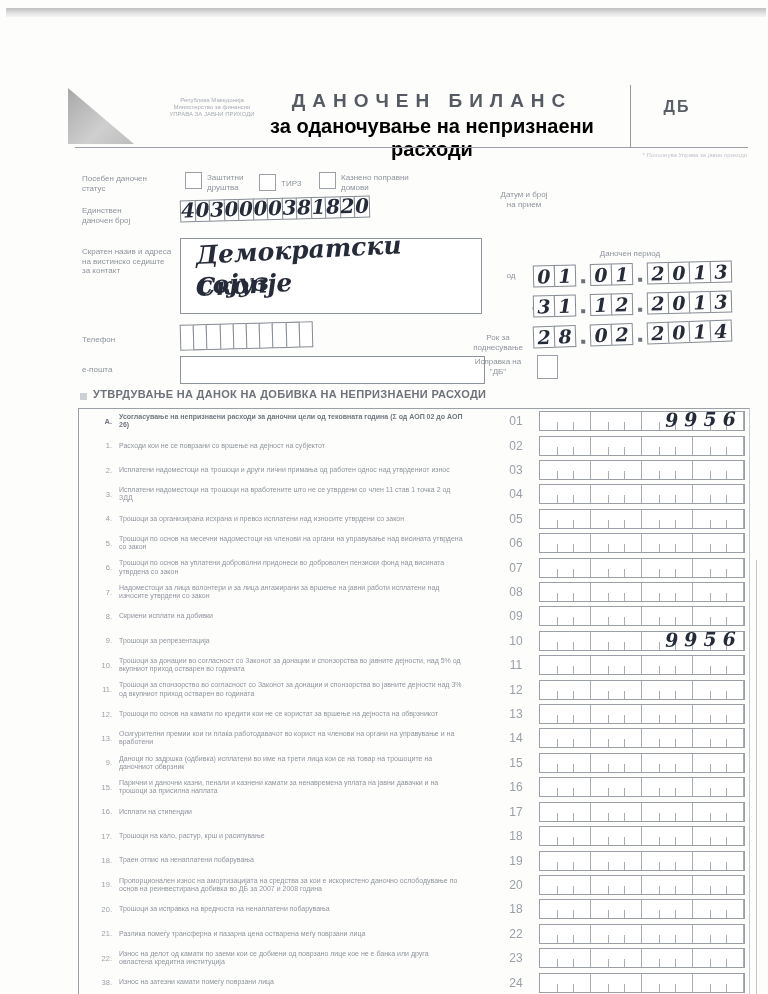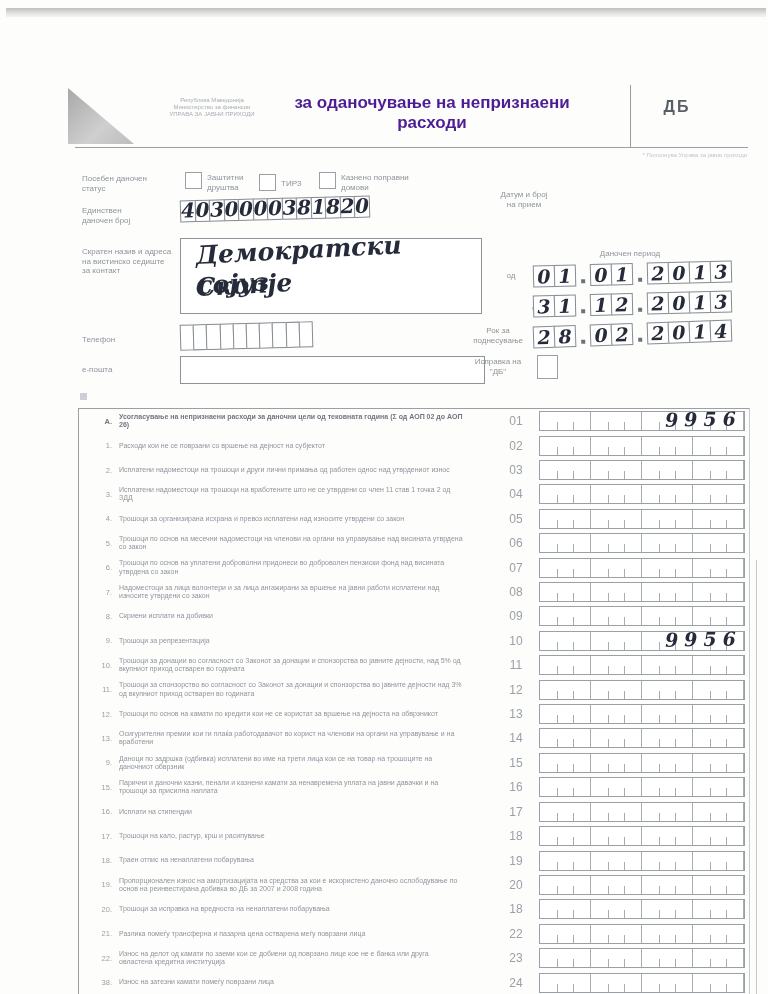--- a/index.html
+++ b/index.html
@@ -13,21 +13,21 @@
   .page-edge{width:1px;background:#c3c7cb;}
 
   
   .logo-tri{left:68px;top:88px;width:66px;height:56px;
     background:linear-gradient(135deg,#a8a8a8,#cfcfcf 60%,#bdbdbd);
     clip-path:polygon(0 0,100% 100%,0 100%);}
   .agency{left:160px;top:97px;width:104px;text-align:center;
     font-size:6px;line-height:7px;color:#a8adb4;}
   .title-wrap{left:262px;top:90px;width:340px;text-align:center;}
   .form-title{font-size:19px;font-weight:bold;letter-spacing:7px;color:#565b63;}
-  .form-subtitle{font-size:17px;font-weight:bold;color:#4c1d95;margin-top:3px;}
+  .form-subtitle{font-size:20px;font-weight:bold;color:#000000;margin-top:3px;}
   .db-divider{left:630px;top:85px;width:1px;height:62px;background:#959aa1;}
   .db-code{left:631px;top:98px;width:92px;text-align:center;
     font-size:16px;font-weight:bold;letter-spacing:2px;color:#5a5f67;}
   .header-rule{left:75px;top:147px;width:673px;height:1px;background:#9aa0a6;}
   .footnote{left:555px;top:152px;width:192px;text-align:right;font-size:6px;color:#c2c6cb;}
 
   
   .flabel{font-size:8px;line-height:9.5px;color:#8e949c;}
   .r{text-align:center;}
 
@@ -86,20 +86,21 @@
 
   <div class="abs scan-strip"></div>
 
   <div class="abs logo-tri"></div>
   <div class="abs agency">
     <div>Република Македонија</div>
     <div>Министерство за финансии</div>
     <div>УПРАВА ЗА ЈАВНИ ПРИХОДИ</div>
   </div>
   <div class="abs title-wrap">
+    <div class="form-title">ДАНОЧЕН БИЛАНС</div>
     <div class="form-subtitle">за оданочување на непризнаени расходи</div>
   </div>
   <div class="abs db-divider"></div>
   <div class="abs db-code">ДБ</div>
   <div class="abs header-rule"></div>
   <div class="abs footnote">* Пополнува Управа за јавни приходи</div>
 
   <div class="abs flabel" style="left:82px;top:174px;width:70px;">Посебен даночен статус</div>
 
   <div class="abs cb cb16" style="left:185px;top:172px;"></div>
@@ -270,21 +271,21 @@
         </span>
         <span class="dcell">
           <span class="hand dchar">1</span>
         </span>
         <span class="dcell">
           <span class="hand dchar">3</span>
         </span>
       </span>
     </div>
 
-  <div class="abs flabel r" style="left:468px;top:326px;width:60px;">Рок за поднесување</div>
+  <div class="abs flabel r" style="left:468px;top:333px;width:60px;">Рок за поднесување</div>
   <div class="abs digitrow date tilt2" style="left:533px;top:323px;">
       <span class="dgrp">
         <span class="dcell">
           <span class="hand dchar">2</span>
         </span>
         <span class="dcell">
           <span class="hand dchar">8</span>
         </span>
       </span>
       <span class="dsep"></span>
@@ -310,20 +311,21 @@
         <span class="dcell">
           <span class="hand dchar">4</span>
         </span>
       </span>
     </div>
 
   <div class="abs flabel r" style="left:468px;top:357px;width:60px;">Исправка на "ДБ"</div>
   <div class="abs cb" style="left:537px;top:355px;width:19px;height:22px;"></div>
 
   <div class="abs sec-marker"></div>
+  <div class="abs sec-title">УТВРДУВАЊЕ НА ДАНОК НА ДОБИВКА НА НЕПРИЗНАЕНИ РАСХОДИ</div>
 
   <div class="abs tbl">
   <div class="t-row bold">
     <div class="t-num">А.</div>
     <div class="t-text">Усогласување на непризнаени расходи за даночни цели од тековната година (Σ од АОП 02 до АОП 26)</div>
     <div class="t-aop">01</div>
     <div class="t-box">
       <div class="t-grp">
             <span class="tick t1"></span>
             <span class="tick t2"></span>

